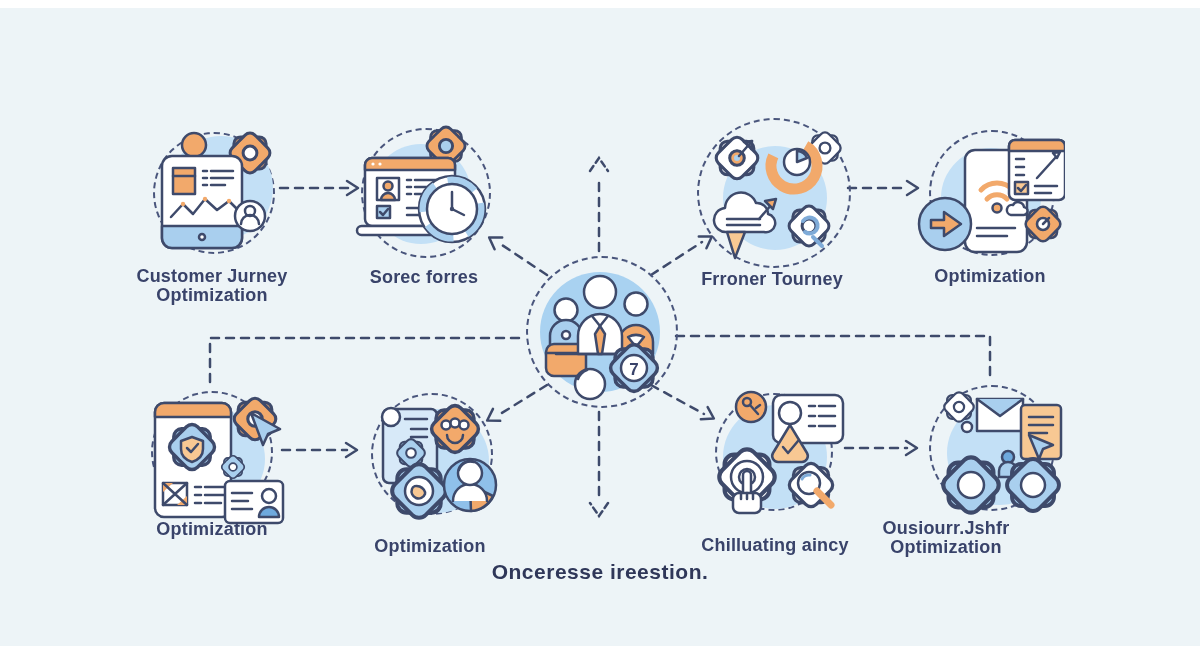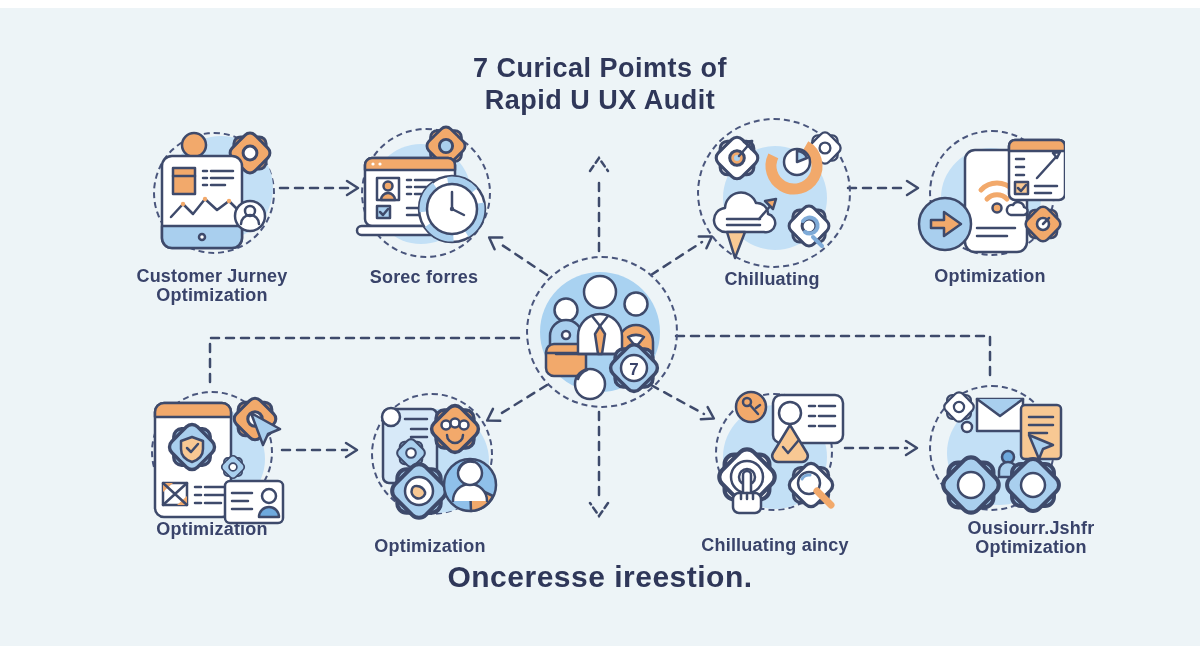--- a/index.html
+++ b/index.html
@@ -13,21 +13,21 @@
     background:#edf4f7;
   }
   .title{
     position:absolute;left:0;top:44px;width:100%;
     text-align:center;color:#2f3759;
     font-weight:800;font-size:27px;line-height:32px;letter-spacing:.5px;
   }
   .tagline{
     position:absolute;left:0;top:552px;width:100%;
     text-align:center;color:#2f3759;
-    font-weight:800;font-size:30px;letter-spacing:.5px;
+    font-weight:800;font-size:21px;letter-spacing:.5px;
   }
   .ring{
     position:absolute;border:2px dashed #49557c;border-radius:50%;
   }
   .icon-svg{position:absolute;}
   .label{
     position:absolute;width:190px;text-align:center;
     color:#39436a;font-weight:700;font-size:18px;line-height:19px;
     letter-spacing:.2px;
   }
@@ -38,24 +38,20 @@
   .dash{stroke:#3e4a6b;stroke-width:2.5;fill:none;stroke-dasharray:8 7;stroke-linecap:round;}
   .head{stroke:#3e4a6b;stroke-width:2.5;fill:none;stroke-linecap:round;stroke-linejoin:round;}
   .headd{stroke:#3e4a6b;stroke-width:2.5;fill:none;stroke-dasharray:6 4;stroke-linecap:round;}
   .gear-num{font:800 17px "Liberation Sans", sans-serif;fill:#39436a;text-anchor:middle;}
 </style>
 </head>
 <body>
 
 <div class="canvas">
 
-  <div class="title">
-    <div>7 Curical Poimts of</div>
-    <div>Rapid U UX Audit</div>
-  </div>
 
   <svg class="connectors" width="1200" height="654" viewBox="0 0 1200 654" xmlns="http://www.w3.org/2000/svg">
     <defs>
       <g id="gearO">
           <g stroke="#3e4a6b" stroke-width="2.6" stroke-linejoin="round">
             <rect x="-14" y="-14" width="28" height="28" rx="6" fill="#f2a96b"></rect>
             <rect x="-14" y="-14" width="28" height="28" rx="6" fill="#f2a96b" transform="rotate(45)"></rect>
             <circle r="12.5" fill="#f2a96b" stroke="none"></circle>
             <circle r="6" fill="#ffffff"></circle>
           </g>
@@ -198,21 +194,21 @@
       <path d="M100 46 L100 35 A11 11 0 0 1 110 42 z" class="st fb"></path>
       <path d="M30 116 a12 12 0 0 1 -2 -24 a16 16 0 0 1 31 -5 a11 11 0 0 1 12 11 a9 9 0 0 1 -4 18 z" class="st fw"></path>
       <path d="M30 103 h33 M30 109 h33" class="st fn" stroke-width="2"></path>
       <path d="M30 116 h18 l-10 26 z" class="st fol"></path>
       <path d="M62 103 L75 88" class="st fn" stroke-width="3"></path>
       <path d="M79 83 l-11 2 8 8 z" class="st fo"></path>
       <use href="#gearW" transform="translate(112,110) scale(1.15)"></use>
       <path d="M106 105 a8 8 0 1 1 2 11 M116 121 l9 9" stroke="#7fabd8" stroke-width="4" fill="none" stroke-linecap="round"></path>
     </svg>
     <div class="label" style="left:677px;top:262px">
-      <div>Chilluating</div>
+      <div>Frroner Tourney</div>
     </div>
   </div>
 
   <div>
     <div class="ring" style="left:929px;top:122px;width:122px;height:122px"></div>
     <svg class="icon-svg" style="left:915px;top:108px" width="150" height="150" viewBox="0 0 150 150">
       <circle cx="76" cy="82" r="50" class="fbl"></circle>
       <rect x="50" y="34" width="62" height="102" rx="10" class="st fw"></rect>
       <path d="M66 74 a22 22 0 0 1 32 0" stroke="#f2a96b" stroke-width="5" fill="none" stroke-linecap="round"></path>
       <path d="M72 83 a14 14 0 0 1 20 0" stroke="#f2a96b" stroke-width="5" fill="none" stroke-linecap="round"></path>
@@ -359,21 +355,21 @@
       <rect x="106" y="34" width="40" height="54" rx="4" class="st fol"></rect>
       <path d="M114 46 h24 M114 54 h24 M114 62 h18" class="st fn" stroke-width="2"></path>
       <path d="M114 64 l24 10 -10 4 -4 10 z" class="st fb"></path>
       <circle cx="93" cy="86" r="6" class="st" fill="#6ea9dd"></circle>
       <path d="M84 100 a9 9 0 0 1 18 0 v6 h-18 z" class="st fb"></path>
       <use href="#gearB" transform="translate(56,114) scale(1.6)"></use>
       <circle cx="56" cy="114" r="13" class="st fw"></circle>
       <use href="#gearB" transform="translate(118,114) scale(1.5)"></use>
       <circle cx="118" cy="114" r="12" class="st fw"></circle>
     </svg>
-    <div class="label" style="left:936px;top:511px">
+    <div class="label" style="left:851px;top:511px">
       <div>Ousiourr.Jshfr</div>
       <div>Optimization</div>
     </div>
   </div>
 
   <div class="tagline">Onceresse ireestion.</div>
 
 </div>
 
 </body></html>

